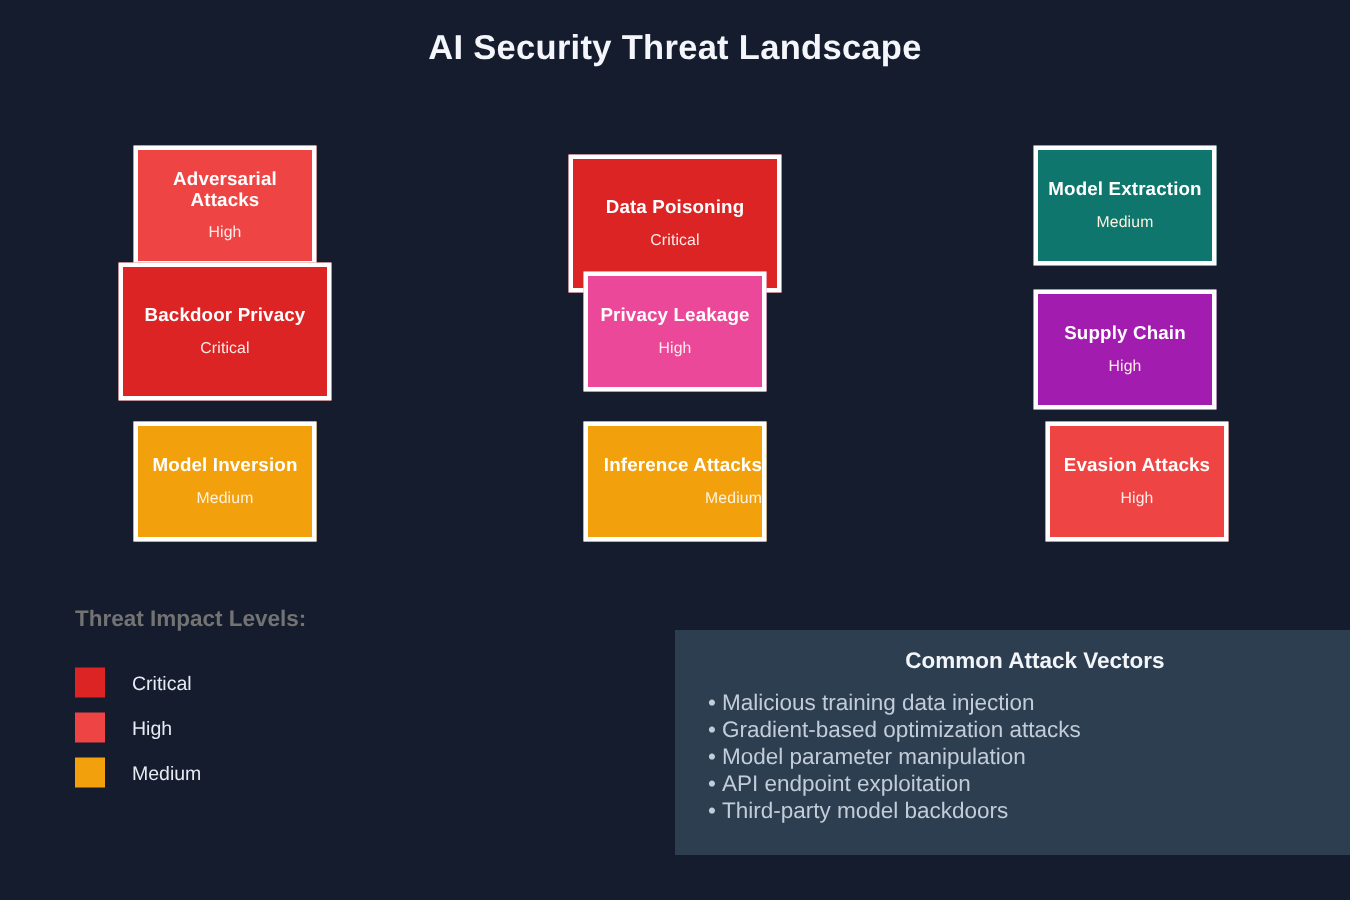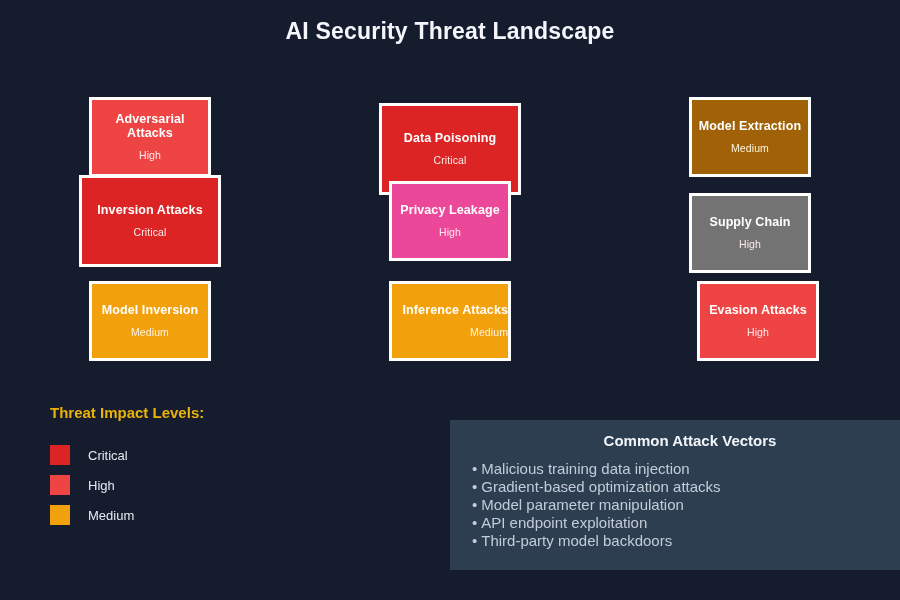--- a/index.html
+++ b/index.html
@@ -99,21 +99,21 @@
   
   #legend {
     position: absolute;
     left: 50px;
     top: 404px;
     width: 300px;
   }
   #legend-title {
     font-size: 15px;
     font-weight: bold;
-    color: #eab308;
+    color: #737373;
     margin-bottom: 19px;
   }
   .legend-item {
     display: flex;
     align-items: center;
     height: 30px;
     margin-bottom: 0px;
   }
   .legend-swatch {
     width: 20px;
@@ -165,41 +165,41 @@
           <div class="card-level">High</div>
         </div>
       </div>
       <div class="threat-cell">
         <div class="threat-card sev-critical" style="background: rgb(220, 36, 36); margin-top: 24px;">
           <div class="card-name">Data Poisoning</div>
           <div class="card-level">Critical</div>
         </div>
       </div>
       <div class="threat-cell">
-        <div class="threat-card sev-medium" style="background: #a16207;">
+        <div class="threat-card sev-medium" style="background: #0f766e;">
           <div class="card-name">Model Extraction</div>
           <div class="card-level">Medium</div>
         </div>
       </div>
     </div>
     <div class="threat-row row-1">
       <div class="threat-cell">
         <div class="threat-card sev-critical" style="background: rgb(220, 36, 36);">
-          <div class="card-name">Inversion Attacks</div>
+          <div class="card-name">Backdoor Privacy</div>
           <div class="card-level">Critical</div>
         </div>
       </div>
       <div class="threat-cell">
         <div class="threat-card sev-high" style="background: #ec4899;">
           <div class="card-name">Privacy Leakage</div>
           <div class="card-level">High</div>
         </div>
       </div>
       <div class="threat-cell">
-        <div class="threat-card sev-high" style="background: #737373; margin-top: 24px;">
+        <div class="threat-card sev-high" style="background: #a21caf; margin-top: 24px;">
           <div class="card-name">Supply Chain</div>
           <div class="card-level">High</div>
         </div>
       </div>
     </div>
     <div class="threat-row row-2">
       <div class="threat-cell">
         <div class="threat-card sev-medium" style="background: rgb(243, 160, 13);">
           <div class="card-name">Model Inversion</div>
           <div class="card-level">Medium</div>

